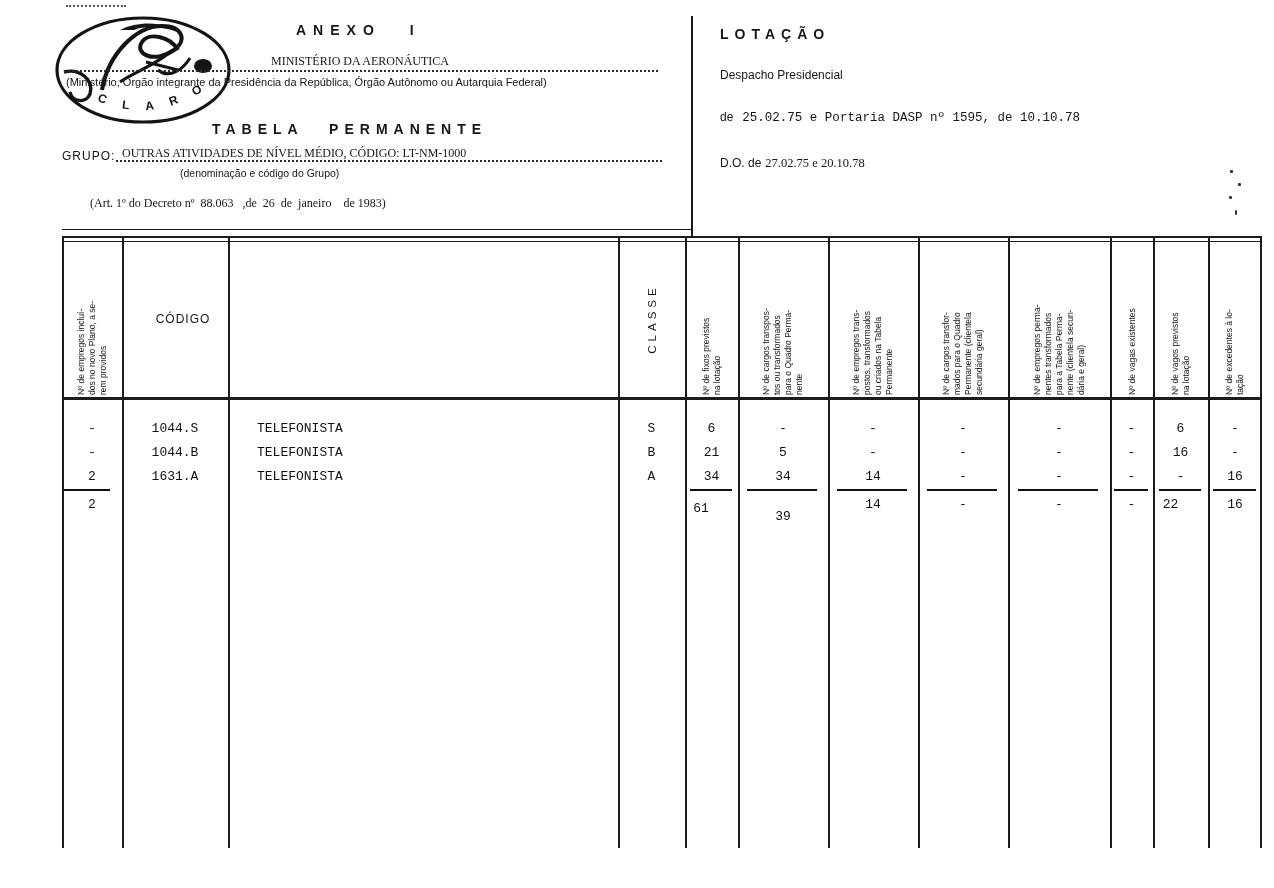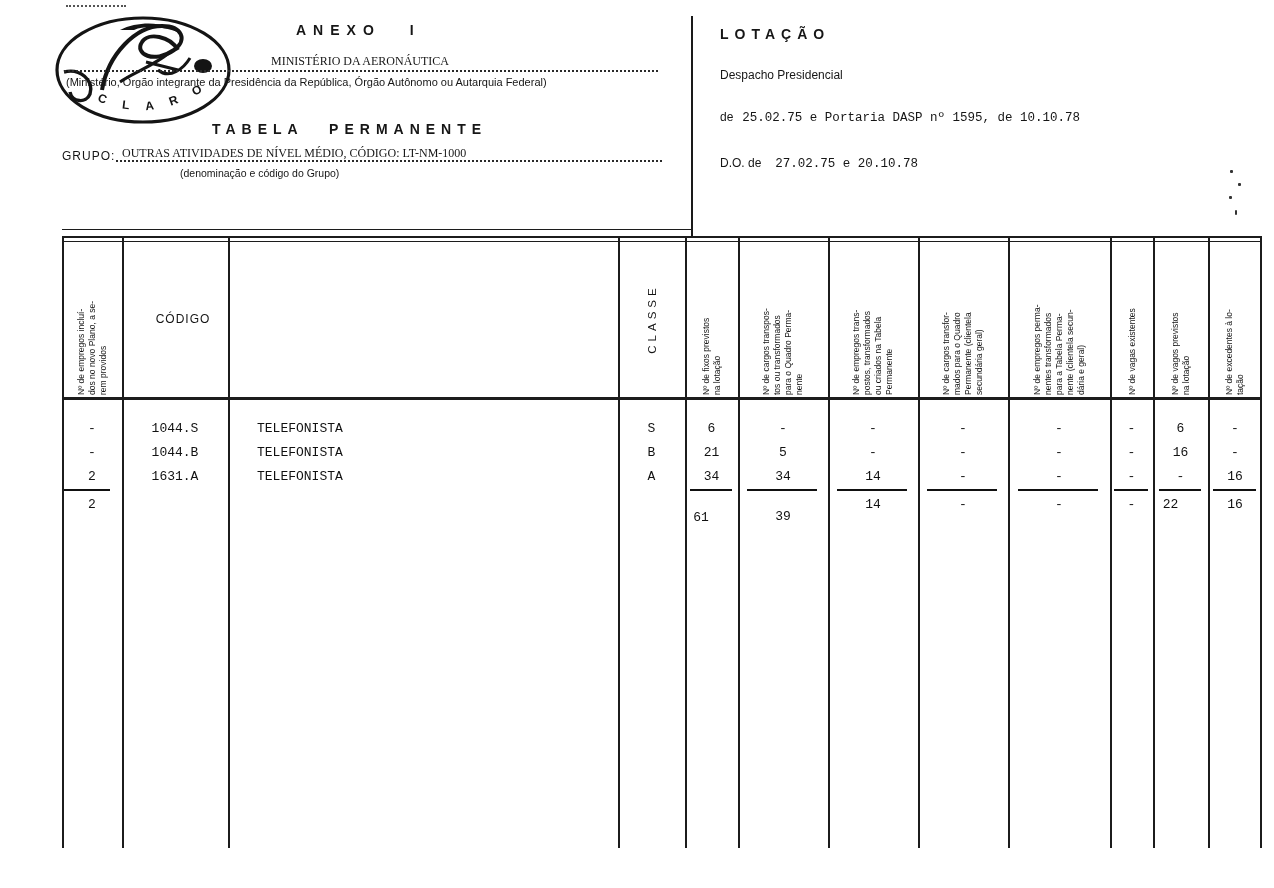--- a/index.html
+++ b/index.html
@@ -25,21 +25,21 @@
   .art-line{left:90px;top:196px;font-size:12px;white-space:pre;}
   .leftsec-bottomline{left:62px;top:229px;width:630px;height:1px;background:#1c1c1c;}
 
   .divider-v{left:691px;top:16px;width:2px;height:222px;background:#1a1a1a;}
 
   .lotacao-title{left:720px;top:26px;font-size:14px;font-weight:bold;letter-spacing:6px;}
   .despacho{left:720px;top:68px;font-size:12px;}
   .portaria{left:720px;top:110px;font-size:12px;white-space:pre;}
   .portaria .val{font-family:"Liberation Mono","DejaVu Sans Mono",monospace;font-size:12.5px;margin-left:9px;}
   .doline{left:720px;top:156px;font-size:12px;white-space:pre;}
-  .doline .val{font-family:Liberation Mono, monospace;font-size:12.5px;margin-left:14px;}
+  .doline .val{font-family:Liberation Serif, serif;font-size:12.5px;margin-left:4px;}
 
   .speck{position:absolute;background:#333;width:3px;height:3px;border-radius:1px;}
   .dotspecks{left:66px;top:5px;width:60px;border-top:2px dotted #555;height:0;}
 
   
   .table{left:62px;top:236px;width:1200px;height:614px;}
   .hline{position:absolute;left:0;width:1200px;background:#1c1c1c;}
   .top1{top:0;height:2px;}
   .top2{top:5px;height:1px;}
   .headsep{top:161px;height:3px;}
@@ -89,20 +89,21 @@
 
   <div class="abs anexo-title sans">ANEXO I</div>
   <div class="abs ministry mono">MINISTÉRIO DA AERONÁUTICA</div>
   <div class="abs dotline1"></div>
   <div class="abs orgline sans">(Ministério, Órgão integrante da Presidência da República, Órgão Autônomo ou Autarquia Federal)</div>
   <div class="abs tabela-title sans">TABELA PERMANENTE</div>
   <div class="abs grupo-label sans">GRUPO:</div>
   <div class="abs grupo-value mono">OUTRAS ATIVIDADES DE NÍVEL MÉDIO, CÓDIGO: LT-NM-1000</div>
   <div class="abs dotline2"></div>
   <div class="abs grupo-caption sans">(denominação e código do Grupo)</div>
+  <div class="abs art-line mono">(Art. 1º do Decreto nº  88.063   ,de  26  de  janeiro    de 1983)</div>
   <div class="abs leftsec-bottomline"></div>
 
   <div class="abs divider-v"></div>
 
   <div class="abs lotacao-title sans">LOTAÇÃO</div>
   <div class="abs despacho sans">Despacho Presidencial</div>
   <div class="abs portaria sans"><span>de</span><span class="val">25.02.75 e Portaria DASP nº 1595, de 10.10.78</span></div>
   <div class="abs doline sans"><span>D.O. de</span><span class="val">27.02.75 e 20.10.78</span></div>
 
   <div class="speck" style="left:1230px;top:170px;"></div>
@@ -198,21 +199,21 @@
         <div class="bcell" style="left: 557px; width: 65px; top: 229px;">A</div>
         <div class="bcell" style="left: 624px; width: 51px; top: 229px;">34</div>
         <div class="bcell" style="left: 677px; width: 88px; top: 229px;">34</div>
         <div class="bcell" style="left: 767px; width: 88px; top: 229px;">14</div>
         <div class="bcell" style="left: 857px; width: 88px; top: 229px;">-</div>
         <div class="bcell" style="left: 947px; width: 100px; top: 229px;">-</div>
         <div class="bcell" style="left: 1049px; width: 41px; top: 229px;">-</div>
         <div class="bcell" style="left: 1092px; width: 53px; top: 229px;">-</div>
         <div class="bcell" style="left: 1147px; width: 52px; top: 229px;">16</div>
         <div class="bcell" style="left: 1px; width: 58px; top: 257px;">2</div>
-        <div class="bcell" style="left: 624px; width: 30px; top: 270px;">61</div>
+        <div class="bcell" style="left: 624px; width: 30px; top: 261px;">61</div>
         <div class="bcell" style="left: 677px; width: 88px; top: 269px;">39</div>
         <div class="bcell" style="left: 767px; width: 88px; top: 257px;">14</div>
         <div class="bcell" style="left: 857px; width: 88px; top: 257px;">-</div>
         <div class="bcell" style="left: 947px; width: 100px; top: 257px;">-</div>
         <div class="bcell" style="left: 1049px; width: 41px; top: 257px;">-</div>
         <div class="bcell" style="left: 1092px; width: 33px; top: 257px;">22</div>
         <div class="bcell" style="left: 1147px; width: 52px; top: 257px;">16</div>
         <div class="sumline" style="top: 253px; left: 0px; width: 48px;"></div>
         <div class="sumline" style="top: 253px; left: 628.3px; width: 41.34px;"></div>
         <div class="sumline" style="top: 253px; left: 685px; width: 70.2px;"></div>

